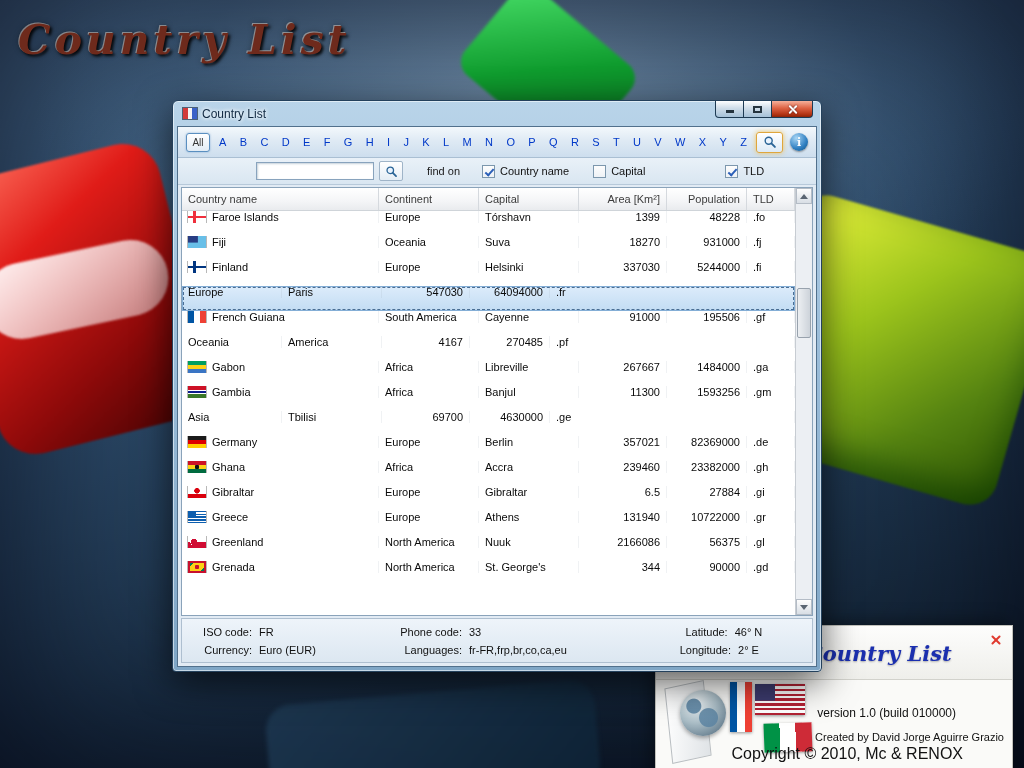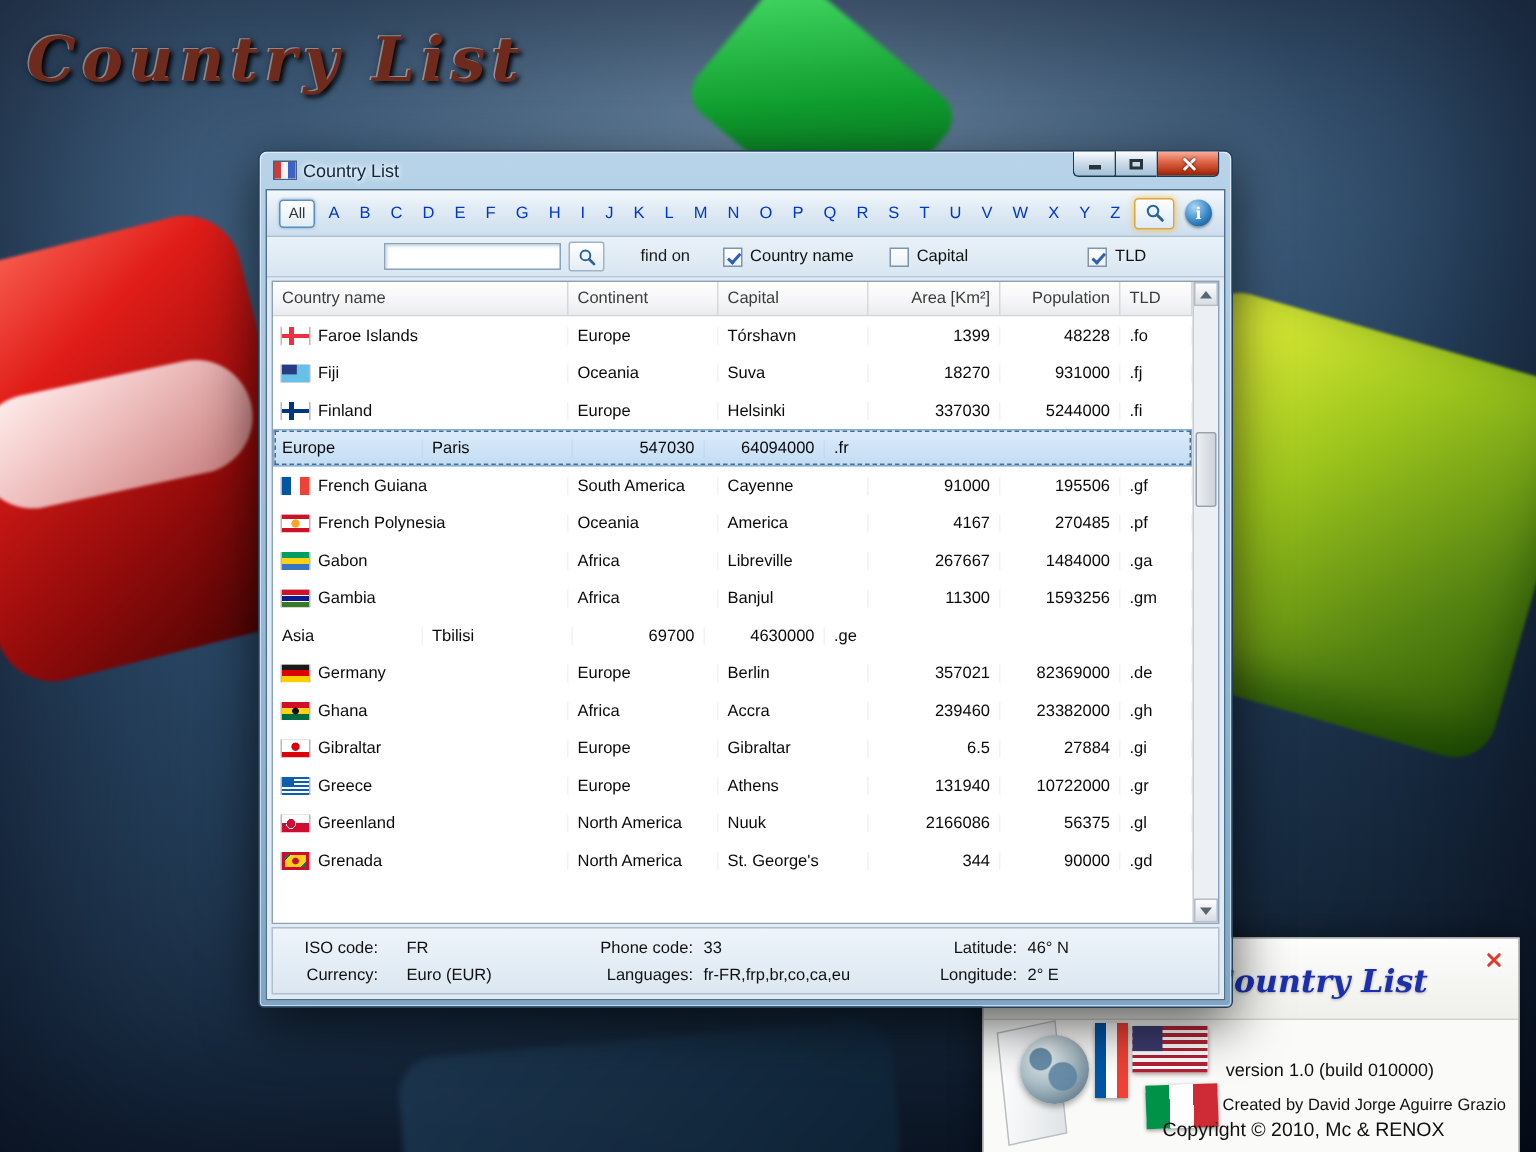--- a/index.html
+++ b/index.html
@@ -113,21 +113,21 @@
 
   
   .table-wrap{ flex:1; min-height:0; display:flex; margin:2px 3px 0 3px;
     border:1px solid #8aa3ba; background:#fff; }
   .grid{ flex:1; min-width:0; display:flex; flex-direction:column; }
   .grid-header{ height:23px; flex:none; display:flex;
     background:linear-gradient(#ffffff,#f4f5f7 60%,#e9ebee); border-bottom:1px solid #cfd4d9; }
   .hcell{ display:flex; align-items:center; padding:0 6px; font-size:11px; color:#3c3c3c;
     border-right:1px solid #d5d9de; overflow:hidden; white-space:nowrap; cursor:pointer; }
   .grid-body{ flex:1; overflow:hidden; background:#fff; }
-  .grid-row{ height:25px; display:flex; align-items:center; cursor:pointer; }
+  .grid-row{ height:25px; display:flex; align-items:flex-start; cursor:pointer; }
   .grid-row.selected{ background:linear-gradient(#ddecfb,#c2dcf3);
     box-shadow:inset 0 0 0 1px #84aed6; outline:1px dashed #4a6e94; outline-offset:-2px; }
   .cell{ display:flex; align-items:center; padding:0 6px; font-size:11px; color:#0a0a0a;
     overflow:hidden; white-space:nowrap; border-right:1px solid rgba(150,165,180,.14); }
   .num{ justify-content:flex-end; }
   .c0{ width:197px; } .c1{ width:100px; } .c2{ width:100px; }
   .c3{ width:88px; } .c4{ width:80px; } .c5{ flex:1; }
   .cname{ margin-left:6px; }
 
   
@@ -169,23 +169,23 @@
     border-top:5px solid #5a6572; }
   .sb-track{ flex:1; position:relative; }
   .sb-thumb{ position:absolute; left:1px; right:1px; top:84px; height:50px; cursor:pointer;
     background:linear-gradient(90deg,#eceff2,#cdd3da); border:1px solid #98a2ad; border-radius:2px; }
 
   
   .details{ height:45px; flex:none; margin:2px 3px 3px 3px; border:1px solid #aebfd0;
     background:linear-gradient(#eef4fa,#dce7f1); padding:4px 0 0 12px; }
   .d-row{ display:flex; align-items:center; height:18px; font-size:11px; color:#111; }
   .d-col{ display:flex; align-items:center; }
-  .d-row .d-col:nth-child(1){ width:198px;gap:12px; }
+  .d-row .d-col:nth-child(1){ width:198px; }
   .d-row .d-col:nth-child(2){ width:228px; }
-  .d-row .d-col:nth-child(3){ flex:1; }
+  .d-row .d-col:nth-child(3){ flex:1;justify-content:center; }
   .d-lbl{ display:inline-block; text-align:right; margin-right:7px; }
   .d-col:nth-child(1) .d-lbl{ min-width:58px; }
   .d-col:nth-child(2) .d-lbl{ min-width:70px; }
   .d-col:nth-child(3) .d-lbl{ min-width:58px; }
 
   
   .about{ position:absolute; left:655px; top:625px; width:358px; height:160px; z-index:5;
     background:#fafaf8; border:1px solid #c3c3bd; box-shadow:-5px -4px 16px rgba(0,0,0,.35); }
   .about-header{ position:relative; height:54px;
     background:linear-gradient(#fdfdfc,#efefeb); border-bottom:1px solid #d2d2cc; }
@@ -210,21 +210,21 @@
   .about-flag{ position:absolute; box-shadow:0 1px 3px rgba(0,0,0,.4); }
   .aflag-fr{ left:74px; top:2px; width:22px; height:50px;
     background:linear-gradient(to right,#0055a4 33%,#fff 33%,#fff 66%,#ef4135 66%); }
   .aflag-us{ left:99px; top:4px; width:50px; height:31px;
     background:linear-gradient(#3c3b6e,#3c3b6e) 0 0/40% 54% no-repeat,
       repeating-linear-gradient(to bottom,#b22234 0 2.4px,#fff 2.4px 4.8px); }
   .aflag-it{ left:108px; top:43px; width:48px; height:29px; transform:rotate(-2deg);
     background:linear-gradient(to right,#009246 33%,#fff 33%,#fff 66%,#ce2b37 66%); }
   .about-version{ position:absolute; right:56px; top:26px; font-size:12px; color:#111; }
   .about-created{ position:absolute; right:8px; top:51px; font-size:11px; color:#111; }
-  .about-copyright{ position:absolute; right:49px; top:65px; font-size:13px; color:#111;text-align:right; }
+  .about-copyright{ position:absolute; right:49px; top:65px; font-size:16px; color:#111;text-align:right; }
 </style>
 </head>
 <body>
 
 <div class="desktop">
 
   <div class="bg-shape shape-green-top"></div>
   <div class="bg-shape shape-red"></div>
   <div class="bg-shape shape-green-right"></div>
   <div class="bg-shape shape-dark-bottom"></div>
@@ -387,24 +387,20 @@
       <span class="flag flag-gf"></span>
       <span class="cname">French Guiana</span>
     </div>
     <div class="cell c1">South America</div>
     <div class="cell c2">Cayenne</div>
     <div class="cell c3 num">91000</div>
     <div class="cell c4 num">195506</div>
     <div class="cell c5">.gf</div>
   </div>
               <div class="grid-row">
-    <div class="cell c0">
-      <span class="flag flag-pf"></span>
-      <span class="cname">French Polynesia</span>
-    </div>
     <div class="cell c1">Oceania</div>
     <div class="cell c2">America</div>
     <div class="cell c3 num">4167</div>
     <div class="cell c4 num">270485</div>
     <div class="cell c5">.pf</div>
   </div>
               <div class="grid-row">
     <div class="cell c0">
       <span class="flag flag-ga"></span>
       <span class="cname">Gabon</span>

